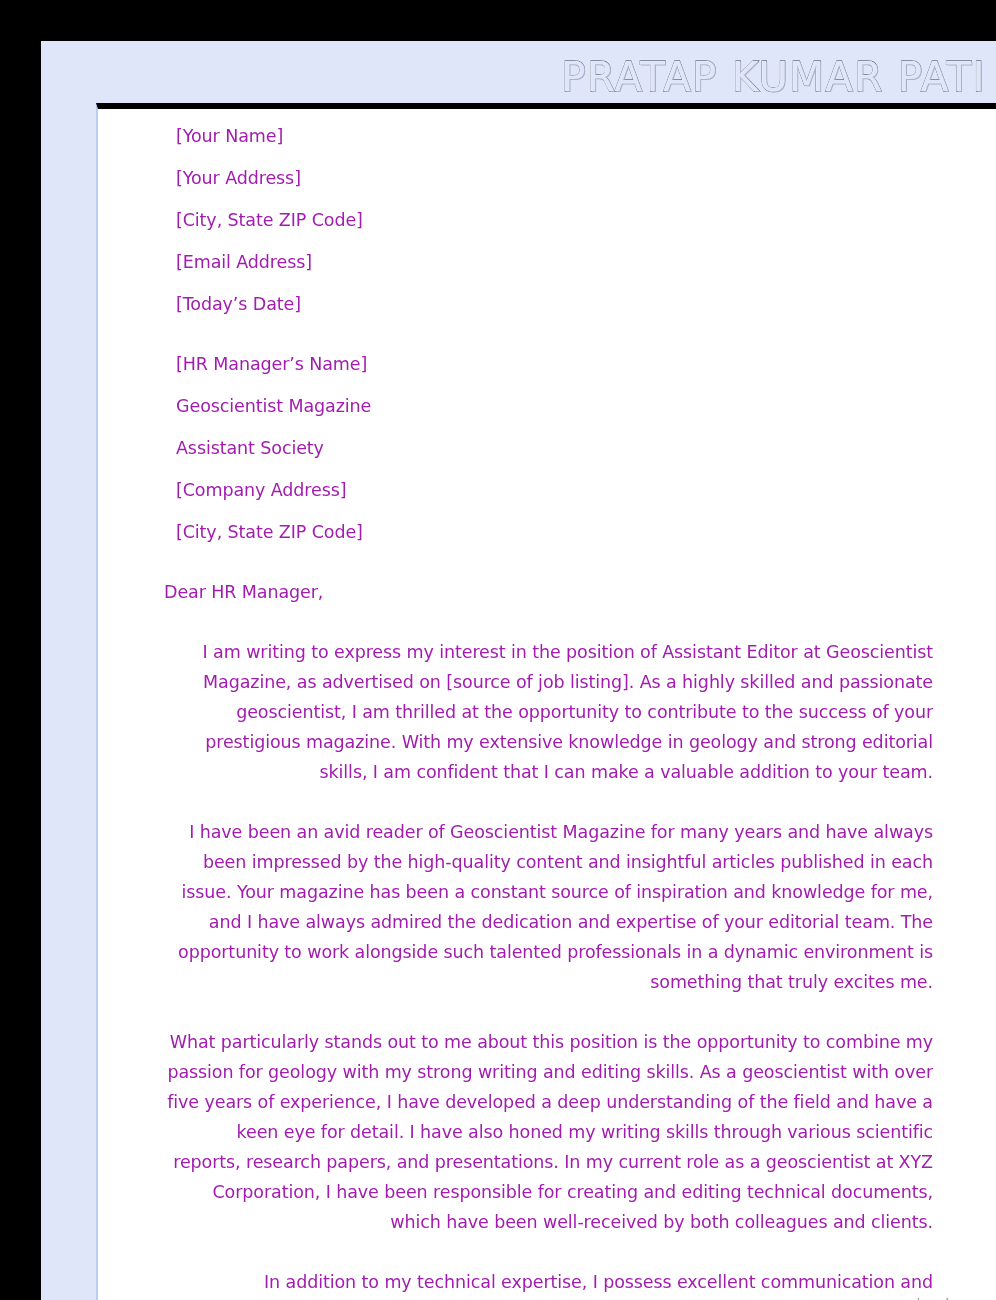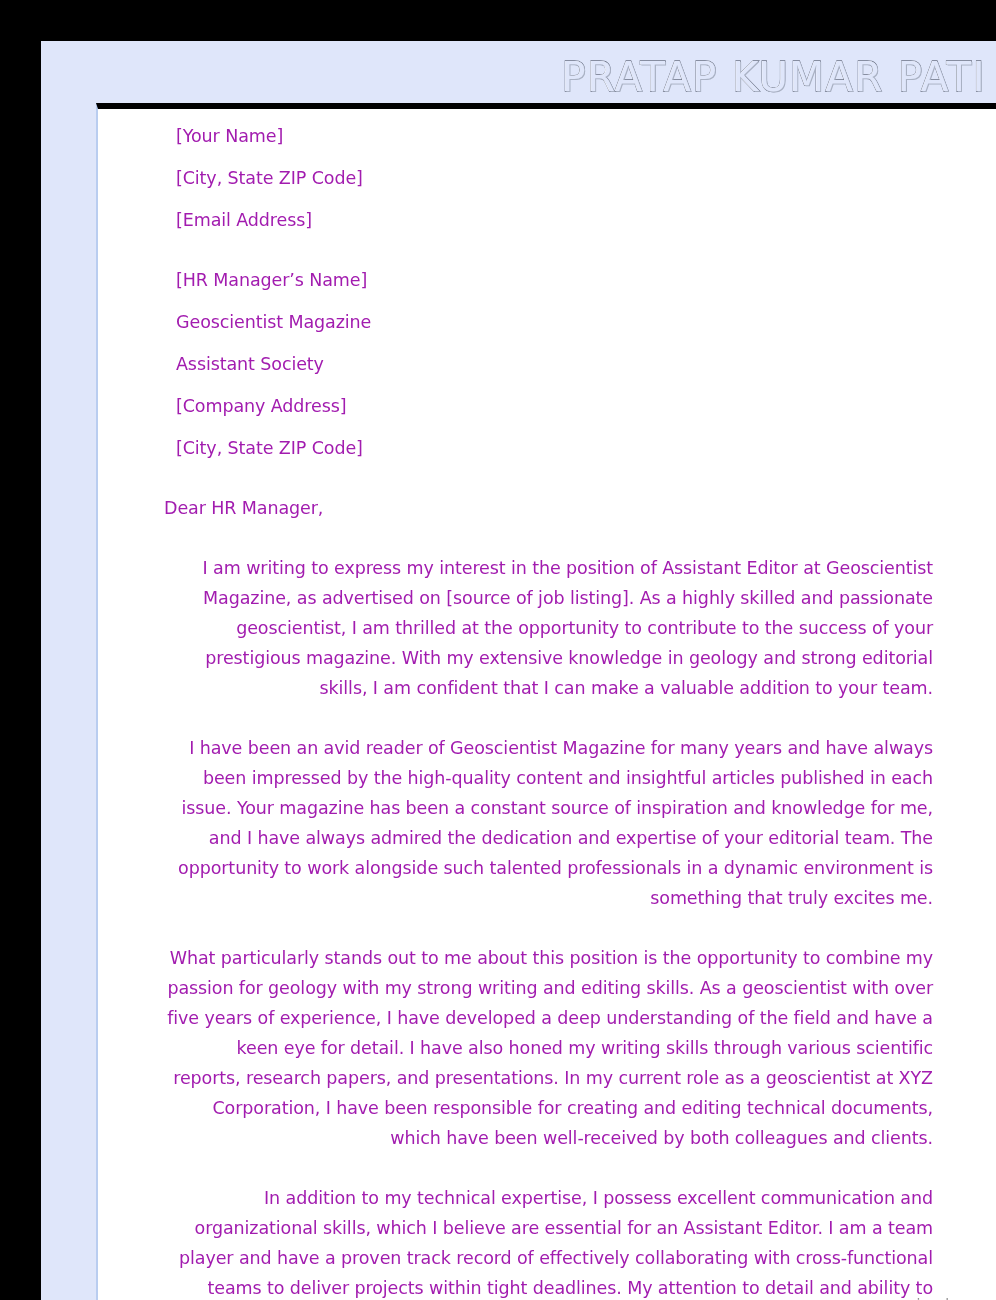--- a/index.html
+++ b/index.html
@@ -117,22 +117,24 @@
   <div class="header-band">
     <div class="doc-title">PRATAP KUMAR PATI</div>
   </div>
 
   <div class="letter-card"></div>
 
   <div class="letter-body">
 
     <div class="block">
       <span class="addr-line">[Your Name]</span>
+      <span class="addr-line">[Your Address]</span>
       <span class="addr-line">[City, State ZIP Code]</span>
       <span class="addr-line">[Email Address]</span>
+      <span class="addr-line">[Today’s Date]</span>
     </div>
 
     <div class="block">
       <span class="addr-line">[HR Manager’s Name]</span>
       <span class="addr-line">Geoscientist Magazine</span>
       <span class="addr-line">Assistant Society</span>
       <span class="addr-line">[Company Address]</span>
       <span class="addr-line">[City, State ZIP Code]</span>
     </div>
 

